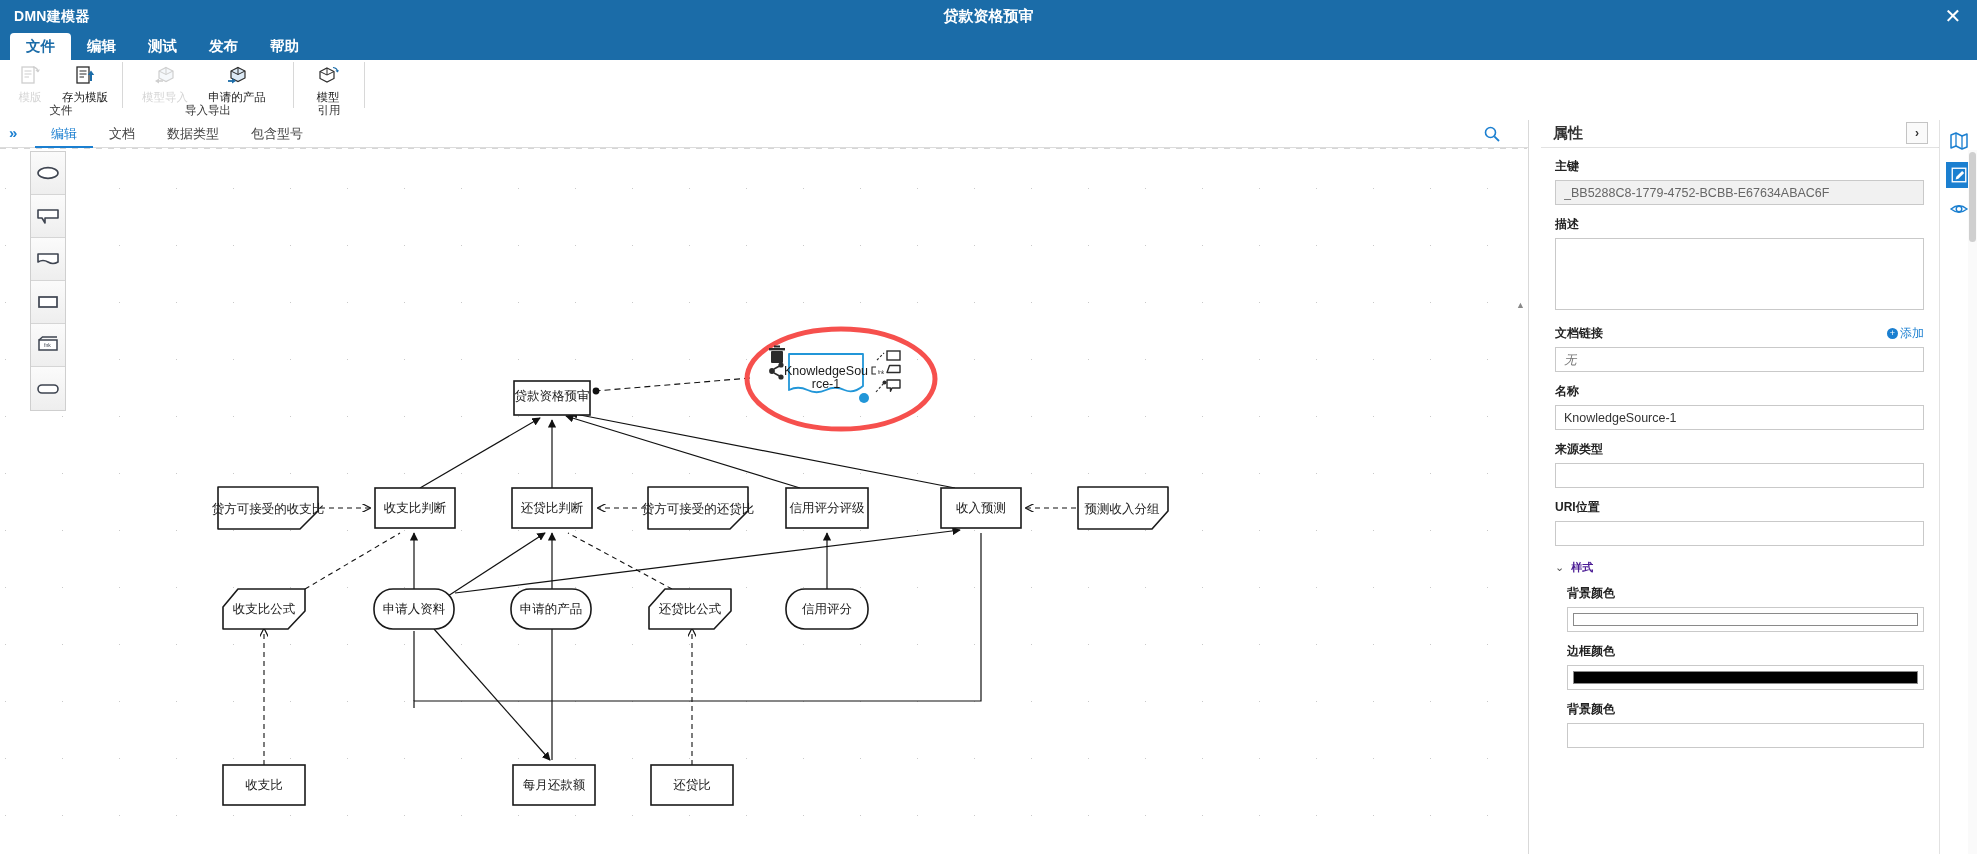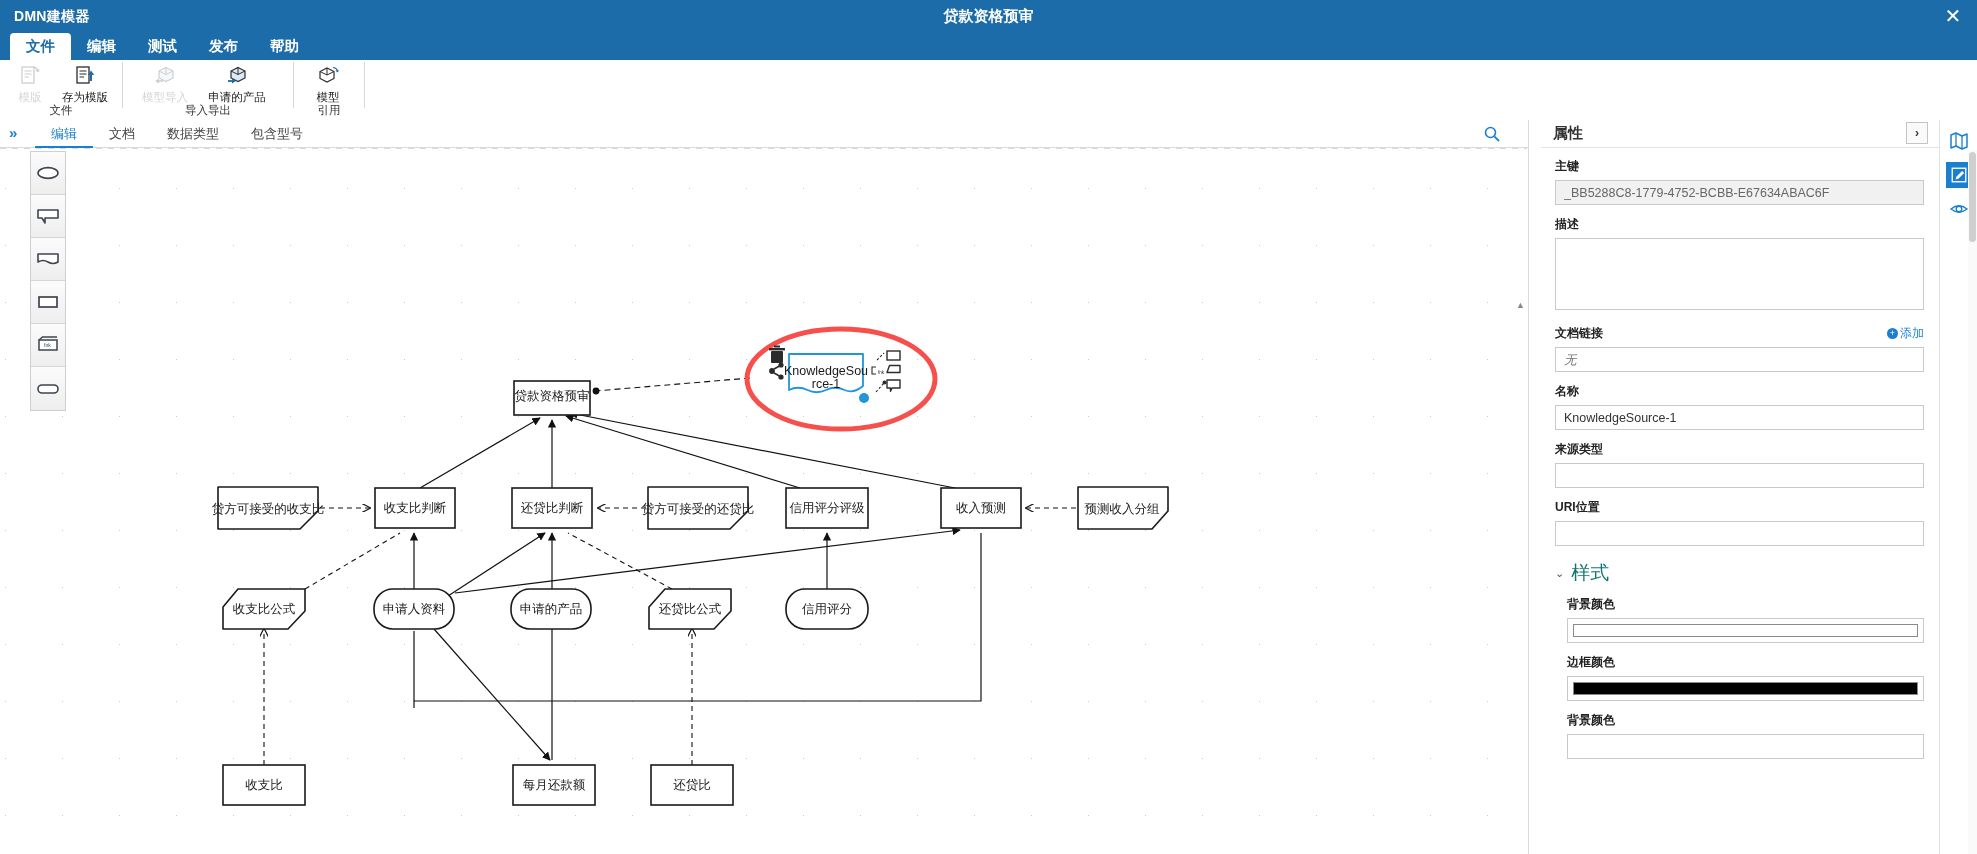--- a/index.html
+++ b/index.html
@@ -149,21 +149,21 @@
     display: flex; align-items: center; gap: 2px;
   }
   .add-dot {
     display: inline-block; width: 11px; height: 11px; border-radius: 50%;
     background: #1b7fd0; color: #fff; font-size: 9px; line-height: 11px; text-align: center;
   }
   .section-head {
     display: flex; align-items: center; gap: 7px; margin: 14px 0 10px 0; cursor: pointer;
   }
   .section-head .caret { font-size: 11px; color: #555; }
-  .section-head .stitle { font-size: 19px; font-weight: normal; color: #0f766e; }
+  .section-head .stitle { font-size: 11px; font-weight: bold; color: #4c1d95; }
   .color-box {
     width: 100%; height: 25px; border: 1px solid #c9c9c9; background: #fff;
     display: flex; align-items: center; padding: 0 5px; cursor: pointer;
   }
   .color-swatch { width: 100%; height: 13px; border: 1px solid #8a8a8a; }
   .sub-wrap { margin-left: 12px; }
 
   
   .rail {
     position: absolute; left: 1939px; top: 120px; width: 38px; height: 734px;

